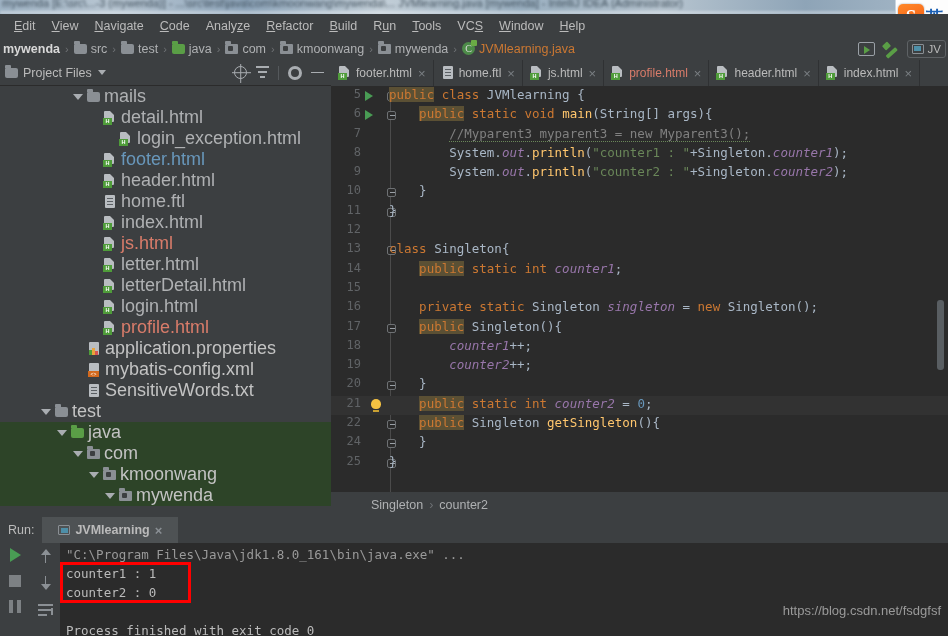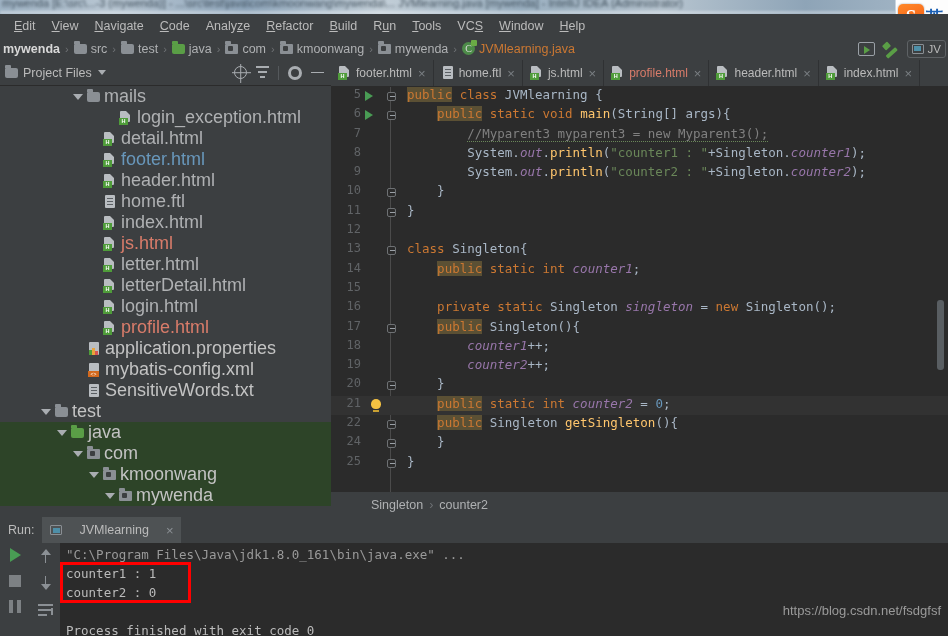--- a/index.html
+++ b/index.html
@@ -181,21 +181,21 @@
     position: absolute; top: 87px; left: 331px; width: 617px; height: 405px;
     background: #2b2b2b; overflow: hidden;
     font-family: "DejaVu Sans Mono", monospace; font-size: 12.5px;
   }
   .cline { position: relative; height: 19.3px; white-space: pre; }
   .cline.current { background: #323232; }
   .gutter-num {
     position: absolute; left: 0; width: 30px; text-align: right;
     color: #606366; font-size: 12px; font-family: "DejaVu Sans Mono", monospace;
   }
-  .code-txt { position: absolute; left: 76px; color: #a9b7c6; }
+  .code-txt { position: absolute; left: 58px; color: #a9b7c6; }
   .gutterline { position: absolute; left: 59px; top: 0; width: 1px; height: 100%; background: #4b4b4b; }
 
   .kw   { color: #cc7832; }
   .str  { color: #6a8759; }
   .num  { color: #6897bb; }
   .cmt  { color: #808080; }
   .fld  { color: #9876aa; font-style: italic; }
   .mth  { color: #ffc66d; }
   .hl   { background: #5b5034; }
   .sq   { border-bottom: 1px dotted #6a8759; }
@@ -219,22 +219,22 @@
   }
   .breadcrumb-bar .sep { color: #6f7275; }
 
   
   .run-header {
     position: absolute; top: 517px; left: 0; width: 948px; height: 26px;
     background: #3c3f41; display: flex; align-items: center;
   }
   .run-header .lbl { color: #bbbbbb; font-size: 12.5px; padding: 0 8px; }
   .run-tab {
-    display: flex; align-items: center; gap: 17px; padding: 0 8px; height: 26px;
-    background: #4e5254; color: #bbbbbb; font-size: 12.5px;
+    display: flex; align-items: center; gap: 5px; padding: 0 16px; height: 26px;
+    background: #4e5254; color: #bbbbbb; font-size: 12.5px; font-weight: bold;
   }
   .run-tab .x { color: #8b9095; font-size: 13px; }
 
   .run-side {
     position: absolute; top: 543px; left: 0; width: 60px; height: 93px;
     background: #3c3f41; display: flex;
   }
   .run-side .col { width: 30px; display: flex; flex-direction: column;
     align-items: center; padding-top: 5px; gap: 13px; }
   .ic-play { width:0; height:0; border-left:11px solid #499c54;
@@ -371,38 +371,38 @@
 
   <div class="tree" id="tree">
       <div class="trow">
         <span style="width:72px;flex:none"></span>
         <span class="arrow open"></span>
         <span style="width:4px;flex:none"></span>
         <span class="ic ic-folder"></span>
         <span class="tlabel ">mails</span>
       </div>
       <div class="trow">
+        <span style="width:88px;flex:none"></span>
+        <span class="arrow"></span>
+        <span style="width:4px;flex:none"></span>
+        <span class="ic-html">
+          <span class="pg"></span>
+          <span class="tag">H</span>
+        </span>
+        <span class="tlabel ">detail.html</span>
+      </div>
+      <div class="trow">
         <span style="width:104px;flex:none"></span>
         <span class="arrow"></span>
         <span style="width:4px;flex:none"></span>
         <span class="ic-html">
           <span class="pg"></span>
           <span class="tag">H</span>
         </span>
         <span class="tlabel ">login_exception.html</span>
-      </div>
-      <div class="trow">
-        <span style="width:88px;flex:none"></span>
-        <span class="arrow"></span>
-        <span style="width:4px;flex:none"></span>
-        <span class="ic-html">
-          <span class="pg"></span>
-          <span class="tag">H</span>
-        </span>
-        <span class="tlabel ">detail.html</span>
       </div>
       <div class="trow">
         <span style="width:88px;flex:none"></span>
         <span class="arrow"></span>
         <span style="width:4px;flex:none"></span>
         <span class="ic-html">
           <span class="pg"></span>
           <span class="tag">H</span>
         </span>
         <span class="tlabel blue">footer.html</span>

